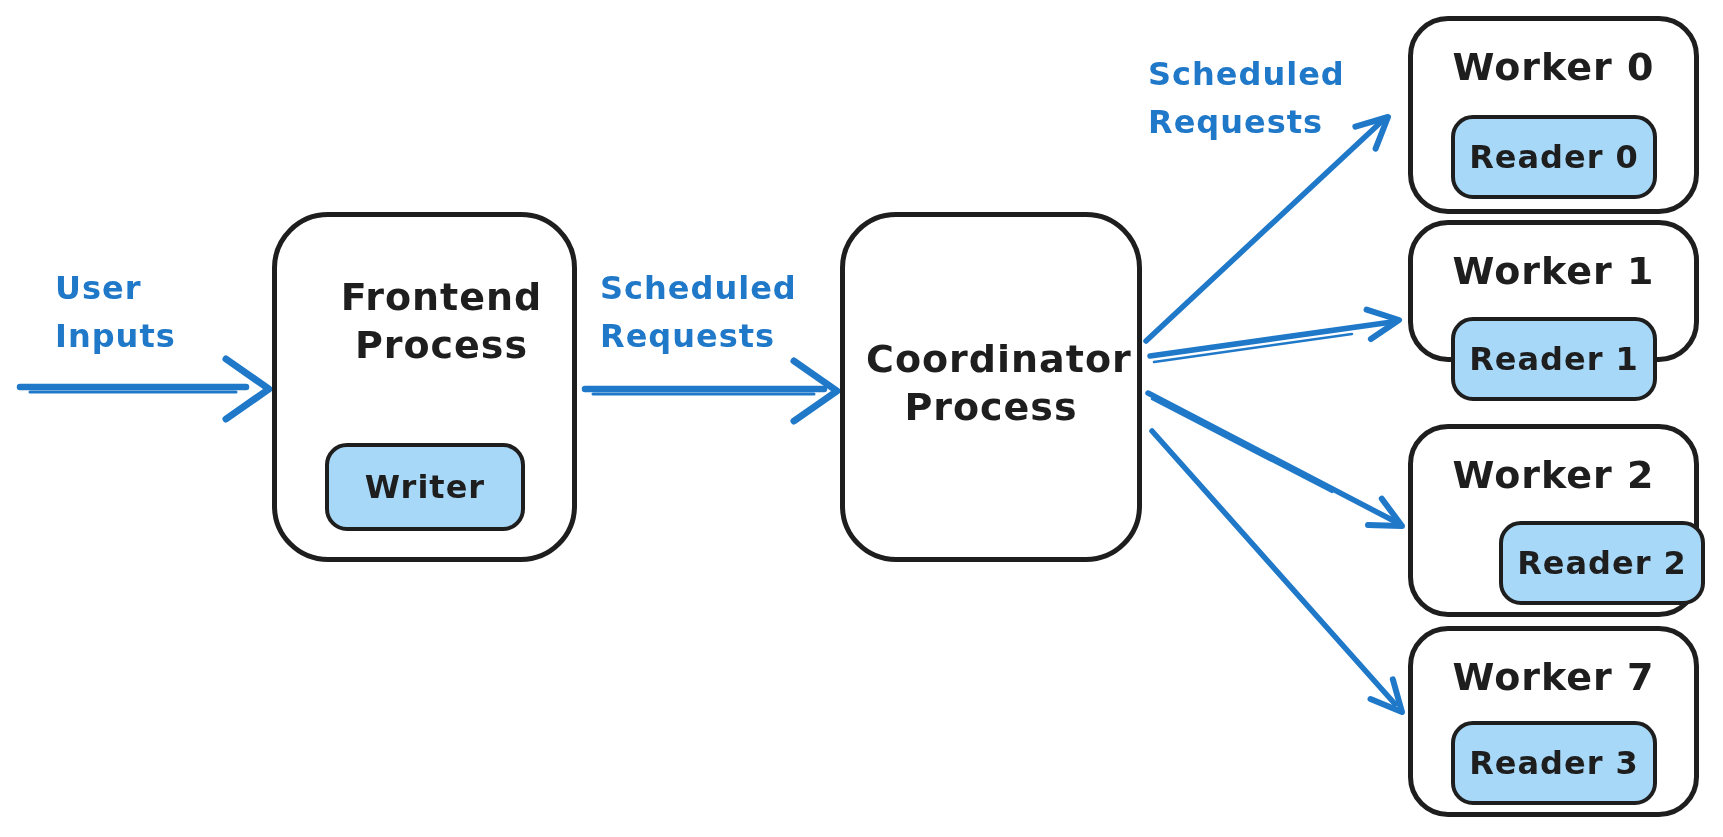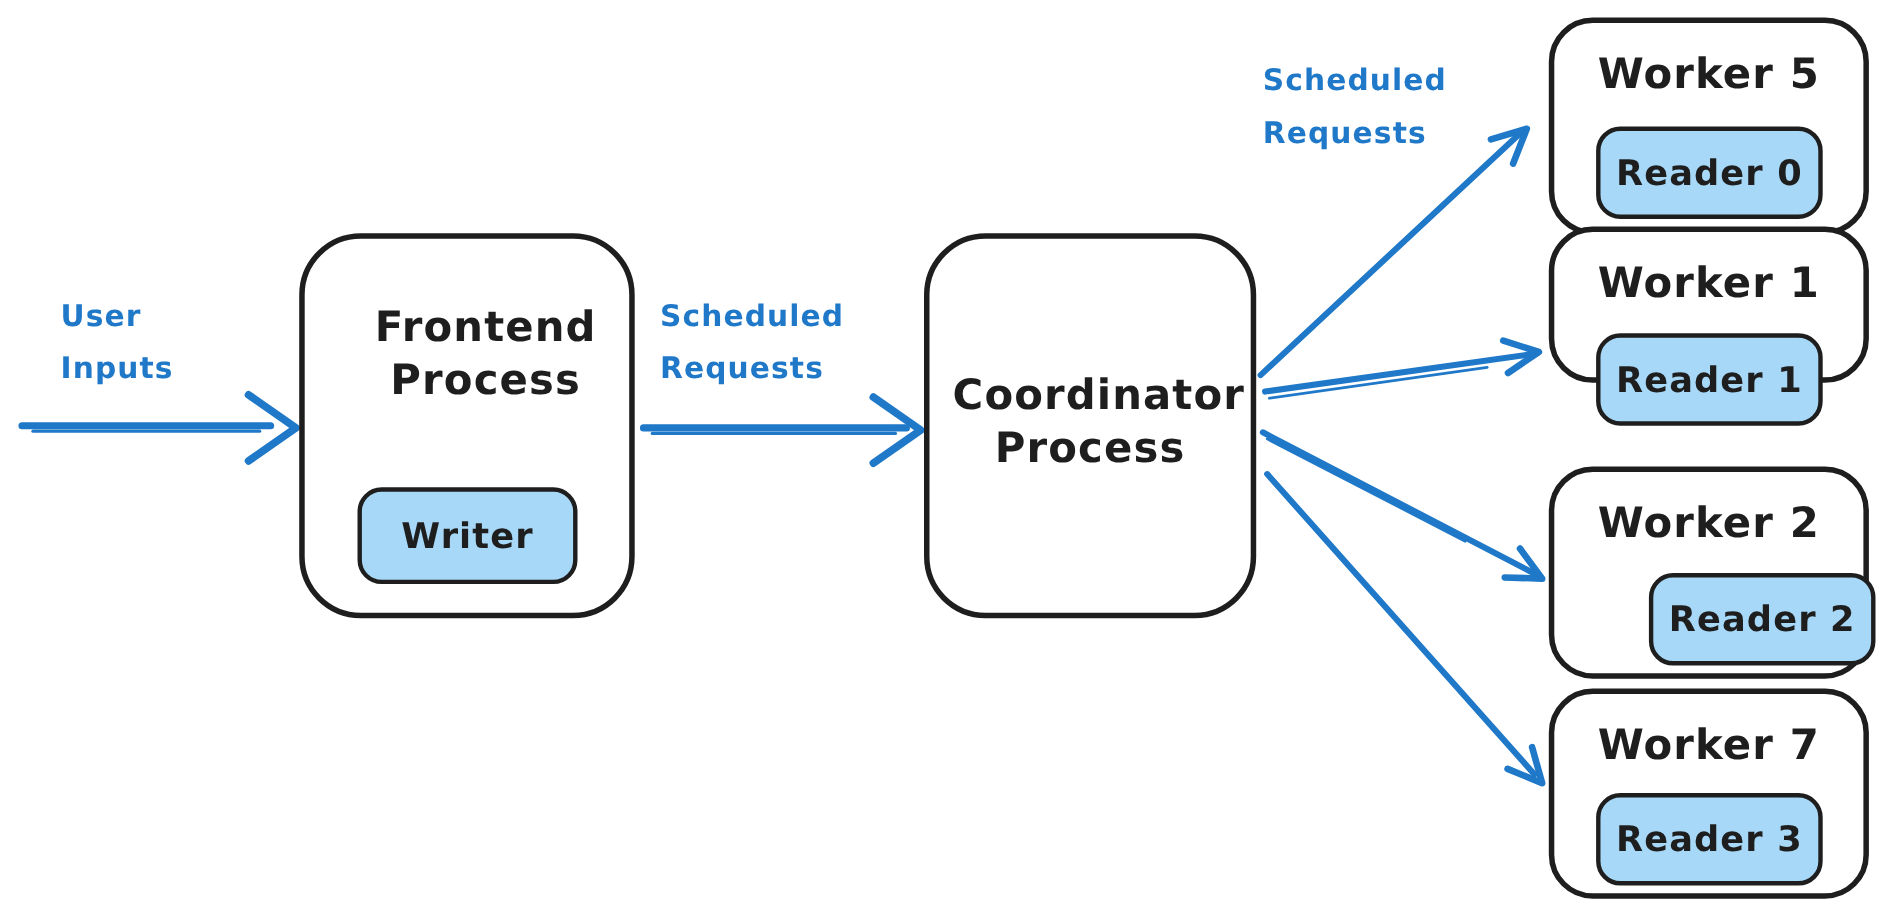--- a/index.html
+++ b/index.html
@@ -57,21 +57,21 @@
     display: flex;
     align-items: center;
     justify-content: center;
     font-size: 32px;
     font-weight: 600;
     letter-spacing: 1px;
     color: #1e1e1e;
   }
   .flow-label {
     position: absolute;
-    font-size: 27px;
+    font-size: 32px;
     line-height: 48px;
     font-weight: 600;
     letter-spacing: 1px;
     color: #1f78c8;
   }
 </style>
 </head>
 <body>
 
 <div class="canvas">
@@ -129,26 +129,26 @@
   </div>
 
   <div class="node" style="left:840px; top:212px; width:302px; height:350px;">
     <div class="node-title" style="top:118px;">
       <span class="constrain">Coordinator Process</span>
     </div>
   </div>
 
   <div class="node worker" style="left:1408px; top:16px; width:291px; height:198px;">
     <div class="node-title" style="top:22px;">
-      <span class="constrain">Worker 5</span>
+      <span class="constrain">Worker 0</span>
     </div>
     <div class="inner-box" style="left:38px; top:94px; width:206px; height:84px;">Reader 0</div>
   </div>
 
-  <div class="node worker" style="left:1408px; top:206px; width:291px; height:142px;">
+  <div class="node worker" style="left:1408px; top:220px; width:291px; height:142px;">
     <div class="node-title" style="top:22px;">
       <span class="constrain">Worker 1</span>
     </div>
     <div class="inner-box" style="left:38px; top:92px; width:206px; height:84px;">Reader 1</div>
   </div>
 
   <div class="node worker" style="left:1408px; top:424px; width:291px; height:193px;">
     <div class="node-title" style="top:22px;">
       <span class="constrain">Worker 2</span>
     </div>

